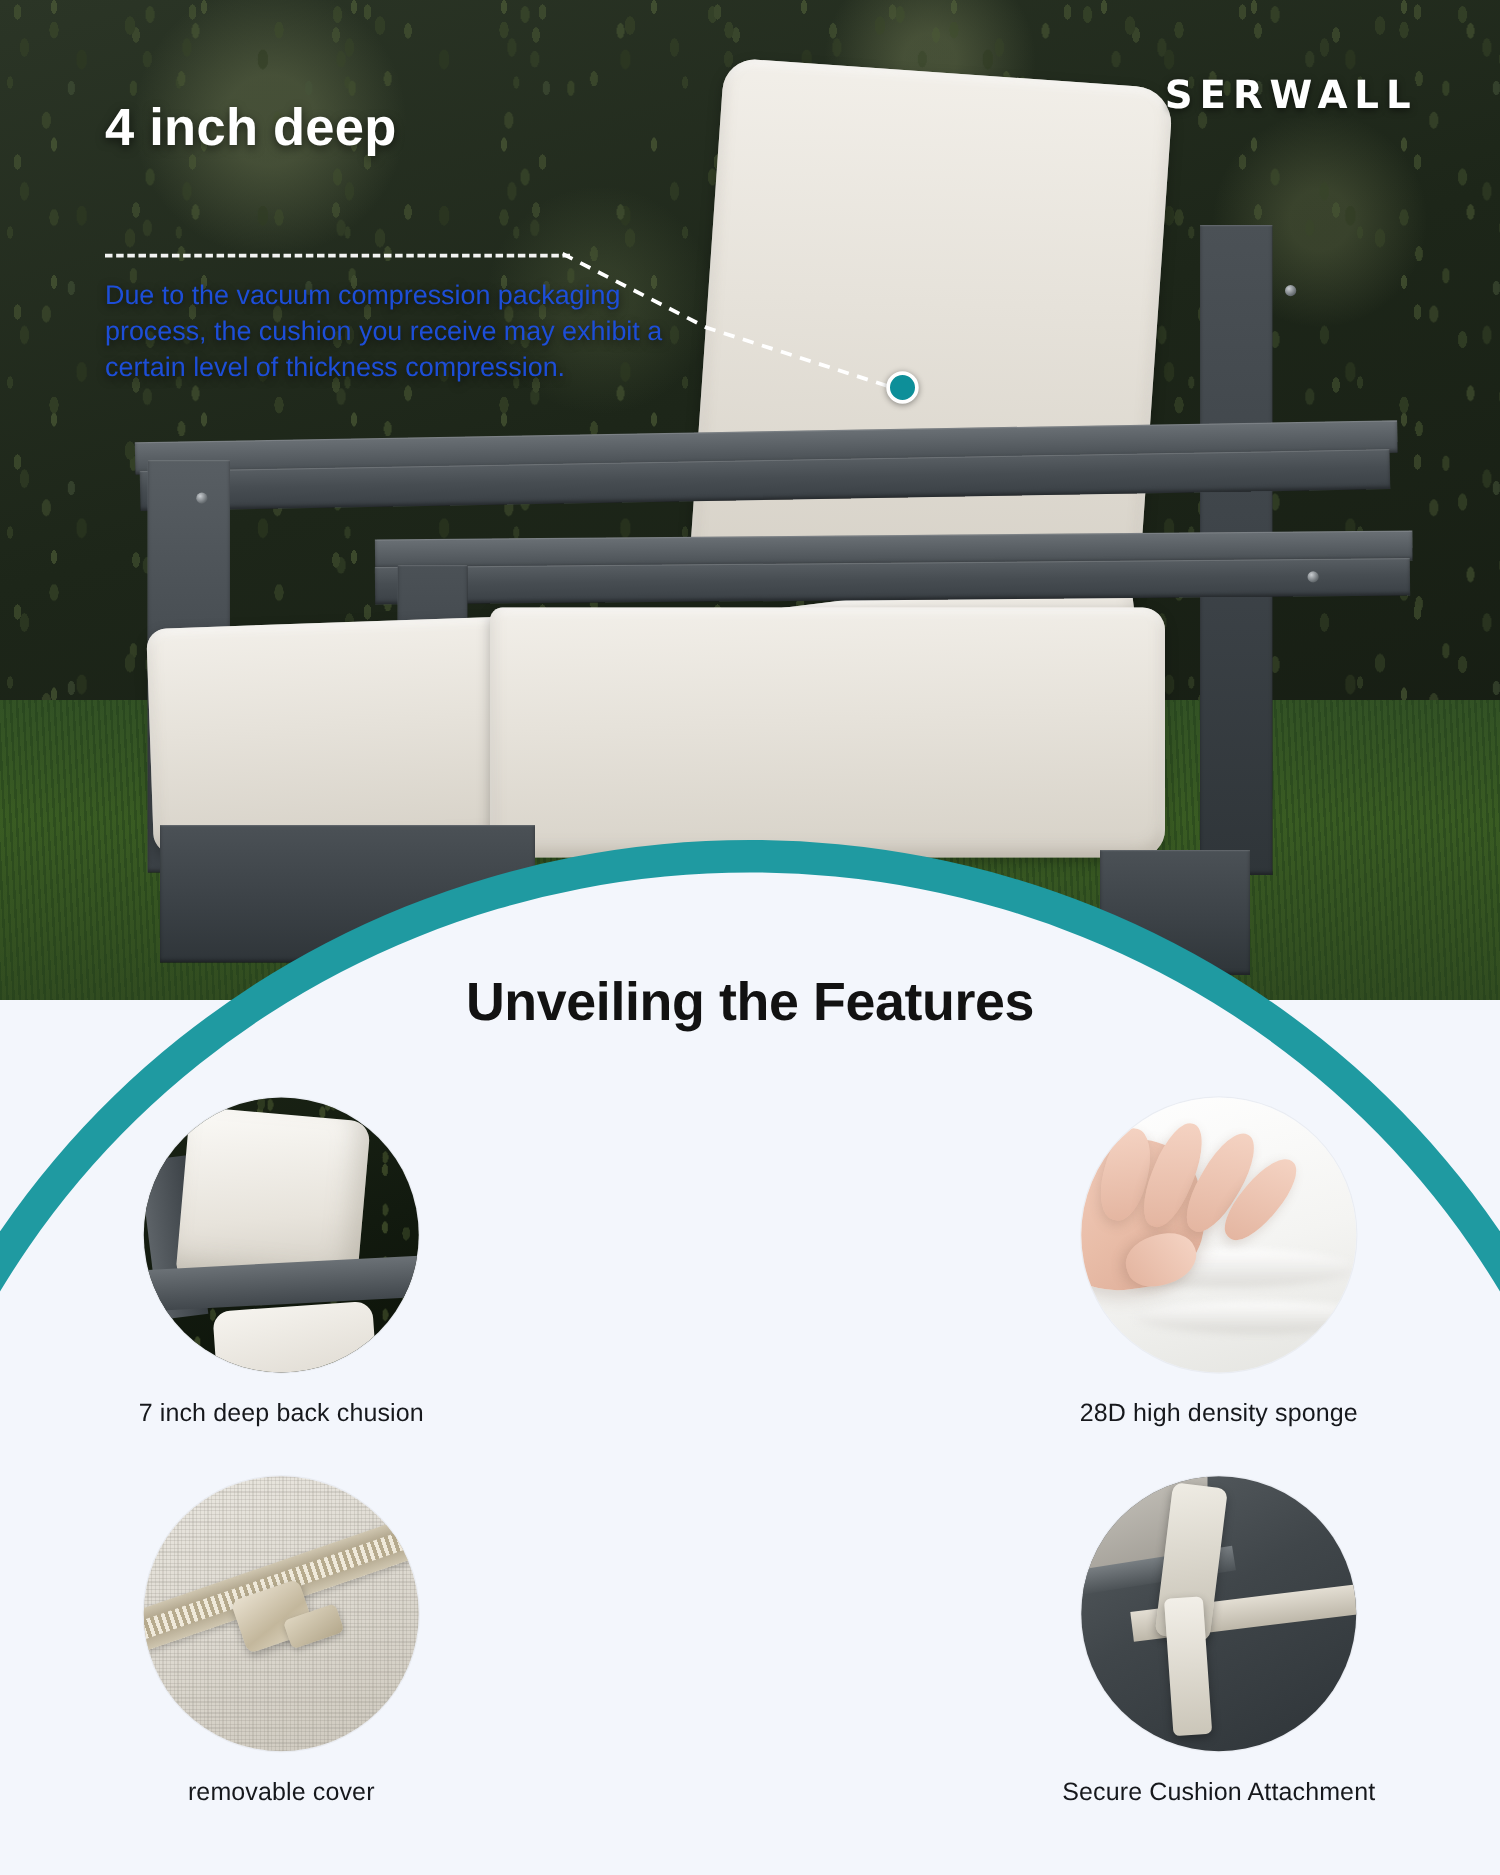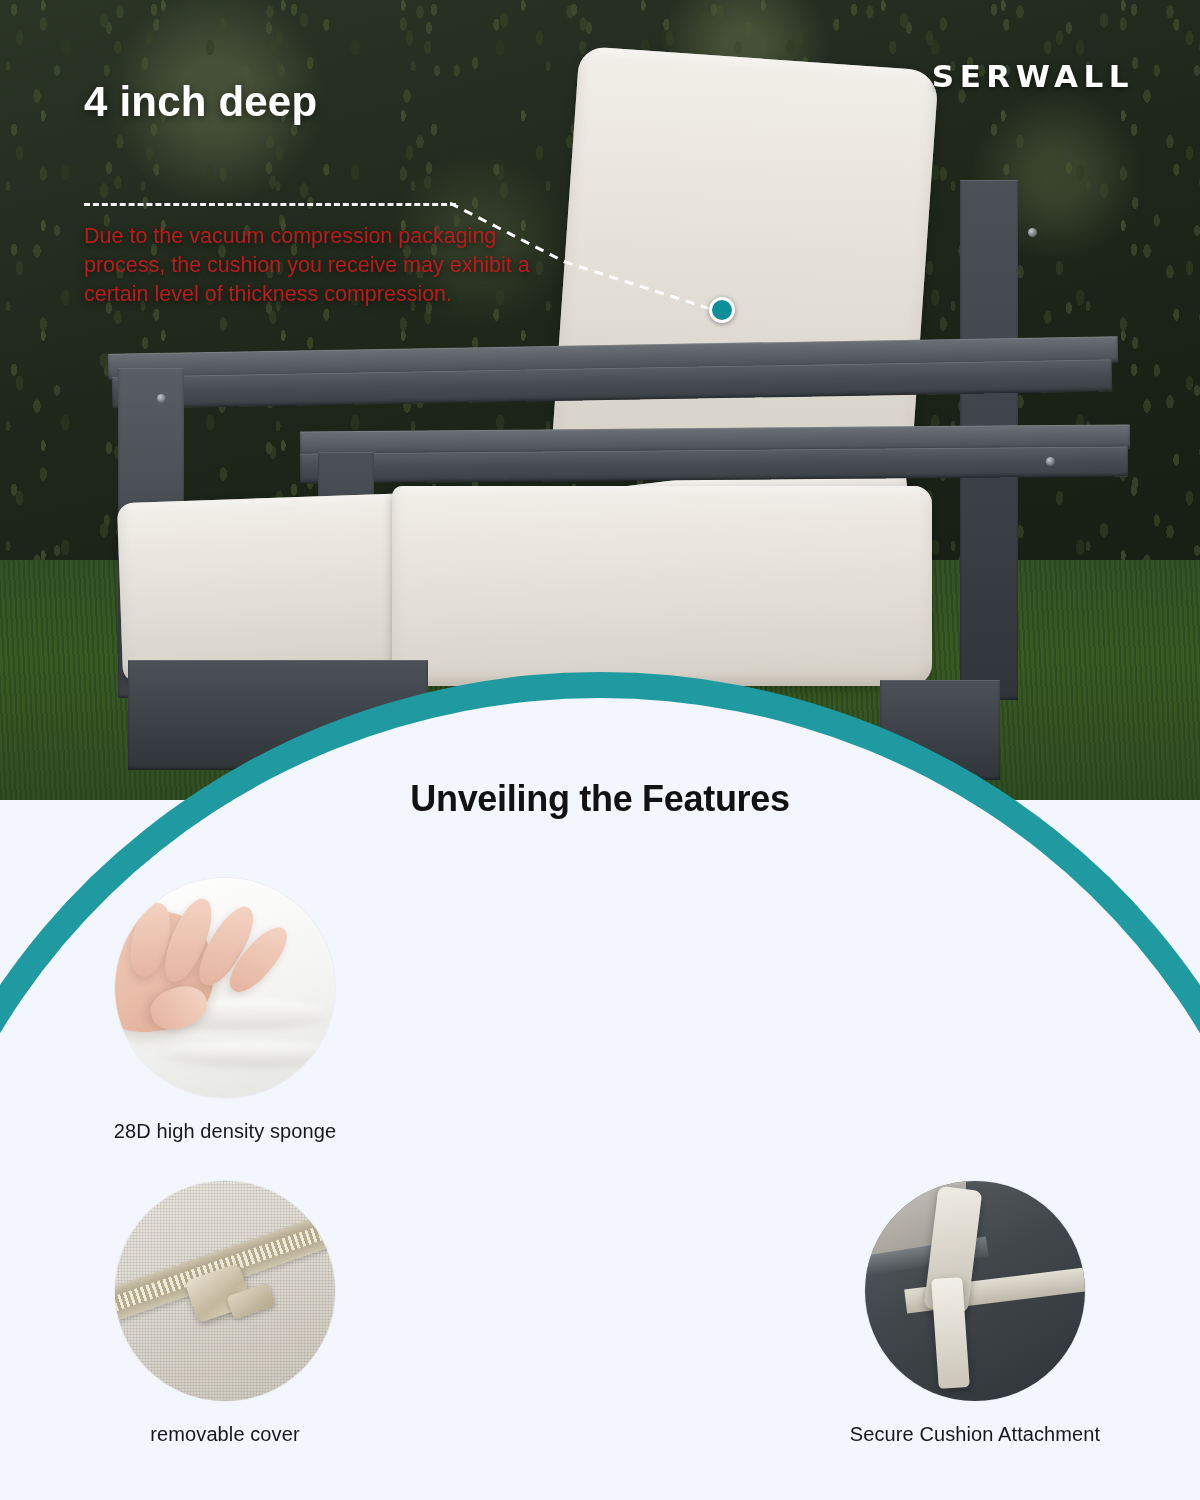--- a/index.html
+++ b/index.html
@@ -61,42 +61,42 @@
     box-shadow:inset 0 -6px 12px rgba(140,132,118,.35), inset 0 4px 8px rgba(255,255,255,.65), 0 4px 10px rgba(0,0,0,.25);}
   .screw{position:absolute;width:9px;height:9px;border-radius:50%;
     background:radial-gradient(circle at 35% 32%, #c9cdd1, #6d7377 62%, #3d4347);}
 
   
   .hero-title{position:absolute;left:84px;top:76px;width:460px;color:#fff;
     font-size:42px;line-height:1.22;font-weight:700;letter-spacing:.2px;
     text-shadow:0 2px 8px rgba(0,0,0,.55);}
   .divider{position:absolute;left:84px;top:203px;width:372px;height:0;
     border-top:3px dashed #ffffff;opacity:.95;}
-  .hero-sub{position:absolute;left:84px;top:222px;width:472px;color:#b91c1c;
+  .hero-sub{position:absolute;left:84px;top:222px;width:472px;color:#1d4ed8;
     font-size:21.5px;line-height:1.34;font-weight:500;
     text-shadow:0 2px 7px rgba(0,0,0,.6);}
   .callout-line{position:absolute;left:450px;top:200px;width:290px;height:120px;pointer-events:none;}
   .dot{position:absolute;left:709px;top:297px;width:26px;height:26px;border-radius:50%;
     background:#0d8f99;border:3px solid #ffffff;box-sizing:border-box;
     box-shadow:0 1px 5px rgba(0,0,0,.4);}
 
   .logo{position:absolute;right:66px;top:58px;color:#ffffff;
     font-size:31px;font-weight:700;letter-spacing:5.5px;
     font-family:"DejaVu Sans", sans-serif;
     text-shadow:0 2px 6px rgba(0,0,0,.55);}
 
   
   .arc-wrap{position:absolute;left:-120px;top:672px;width:1440px;height:760px;overflow:hidden;}
   .arc{position:absolute;left:0;top:0;width:1440px;height:1400px;border-radius:50%;
     background:#f3f6fc;border:26px solid #1f9aa1;box-sizing:border-box;}
 
   
   .features{position:absolute;left:0;top:760px;width:1200px;height:740px;}
   .feat-title{position:absolute;left:0;top:18px;width:1200px;text-align:center;
-    color:#121212;font-size:36px;font-weight:700;letter-spacing:-.3px;}
+    color:#121212;font-size:43px;font-weight:700;letter-spacing:-.3px;}
   .grid{position:absolute;left:60px;top:118px;width:1080px;}
   .row{display:flex;justify-content:space-between;margin-bottom:38px;}
   .cell{width:330px;display:flex;flex-direction:column;align-items:center;}
   .thumb{width:220px;height:220px;border-radius:50%;overflow:hidden;position:relative;
     background:#e9ecef;box-shadow:0 0 0 1px rgba(0,0,0,.04);}
   .caption{margin-top:22px;font-size:20px;color:#16181c;text-align:center;
     font-weight:400;letter-spacing:.1px;}
 
   
   .t1{background:linear-gradient(160deg,#1a2315 0%,#121a0f 55%,#0d1309 100%);}
@@ -248,20 +248,30 @@
   <div class="arc-wrap">
     <div class="arc"></div>
   </div>
 
   <div class="features">
     <div class="feat-title">Unveiling the Features</div>
 
     <div class="grid">
 
       <div class="row">
+        <div class="cell">
+          <div class="thumb t1">
+            <div class="f-leaf"></div>
+            <div class="f-rail2"></div>
+            <div class="f-cush"></div>
+            <div class="f-rail"></div>
+            <div class="f-cush2"></div>
+          </div>
+          <div class="caption">7 inch deep back chusion</div>
+        </div>
 
 
         <div class="cell">
           <div class="thumb t3">
             <div class="f-fold"></div>
             <div class="f-fold2"></div>
             <div class="f-palm"></div>
             <div class="fng fg1"></div>
             <div class="fng fg2"></div>
             <div class="fng fg3"></div>

